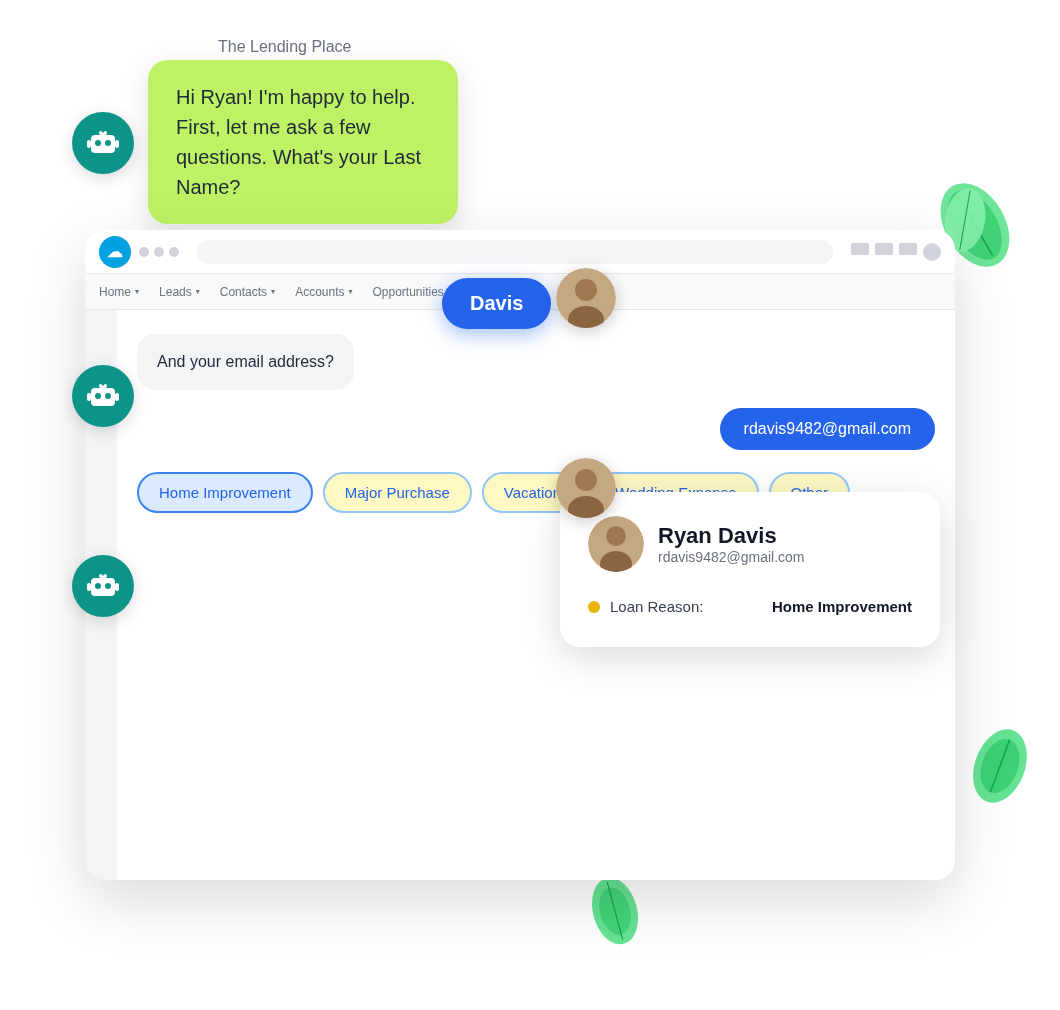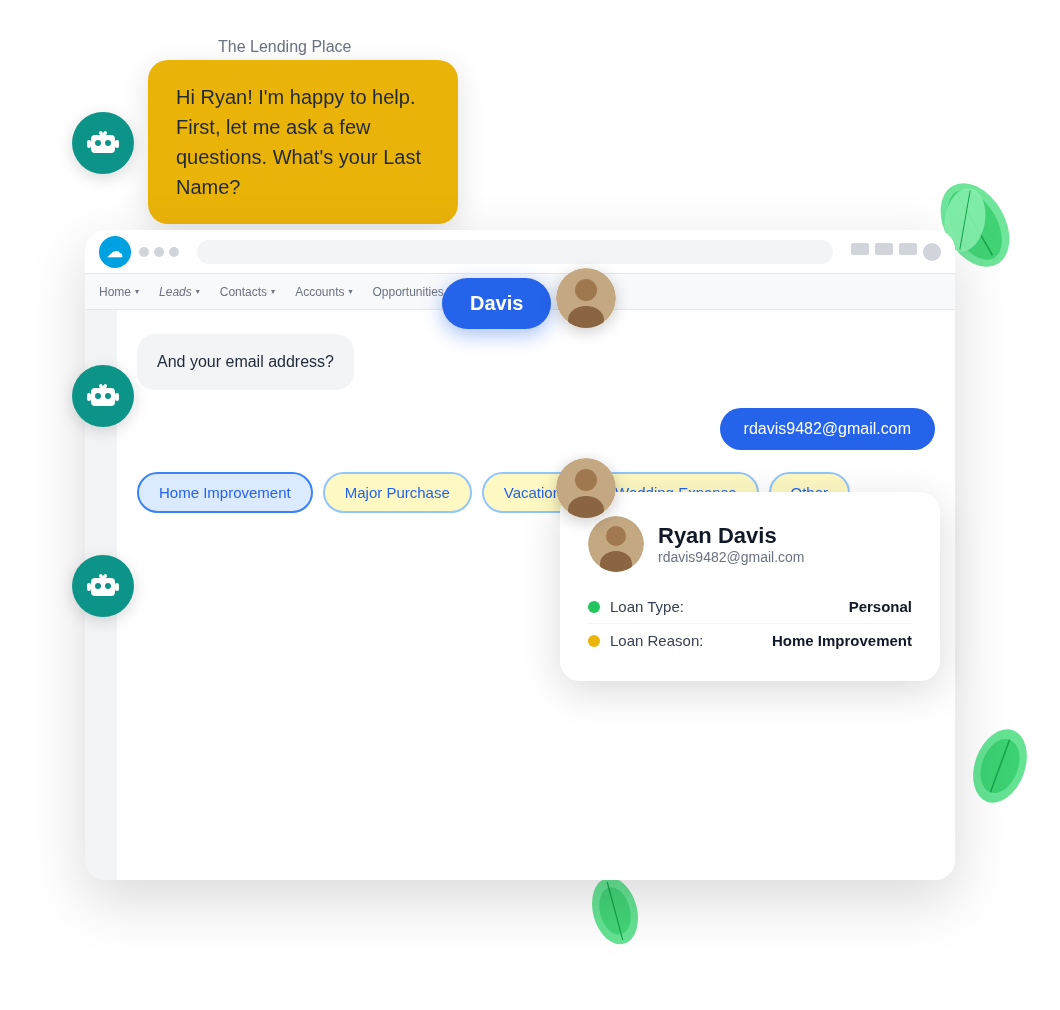--- a/index.html
+++ b/index.html
@@ -171,21 +171,21 @@
       font-size: 16px;
       color: #6b7280;
       font-weight: 400;
     }
 
     
     .floating-bubble-1 {
       position: absolute;
       top: 60px;
       left: 148px;
-      background: #eab308;
+      background: #bef264;
       border-radius: 20px;
       padding: 22px 28px;
       max-width: 310px;
       font-size: 20px;
       color: #1f2937;
       line-height: 1.5;
       box-shadow: 0 8px 30px rgba(0,0,0,0.12);
     }
 
     
@@ -408,21 +408,21 @@
       <div style="width:18px;height:18px;background:#d1d5db;border-radius:50%;"></div>
     </div>
   </div>
 
   <div class="monitor-tabs">
     <div class="tab-dropdown">
       <span style="font-size:12px;color:#6b7280;">Home</span>
       <span class="tab-arrow">▾</span>
     </div>
     <div class="tab-dropdown">
-      <span style="font-size:12px;color:#6b7280;font-style:italic;">Leads</span>
+      <span style="font-size:12px;color:#6b7280;">Leads</span>
       <span class="tab-arrow">▾</span>
     </div>
     <div class="tab-dropdown">
       <span style="font-size:12px;color:#6b7280;">Contacts</span>
       <span class="tab-arrow">▾</span>
     </div>
     <div class="tab-dropdown">
       <span style="font-size:12px;color:#6b7280;">Accounts</span>
       <span class="tab-arrow">▾</span>
     </div>
@@ -517,26 +517,19 @@
     </div>
     <div>
       <div class="fp-name">Ryan Davis</div>
       <div class="fp-email">rdavis9482@gmail.com</div>
     </div>
   </div>
 
   <div>
     <div class="fp-row">
       <div class="fp-left">
-        <div class="fp-dot" style="background:#22c55e;"></div>
-        <span>Loan Type:</span>
-      </div>
-      <div class="fp-val">Personal</div>
-    </div>
-    <div class="fp-row">
-      <div class="fp-left">
         <div class="fp-dot" style="background:#eab308;"></div>
         <span>Loan Reason:</span>
       </div>
       <div class="fp-val">Home Improvement</div>
     </div>
   </div>
 </div>
 
 </body></html>

